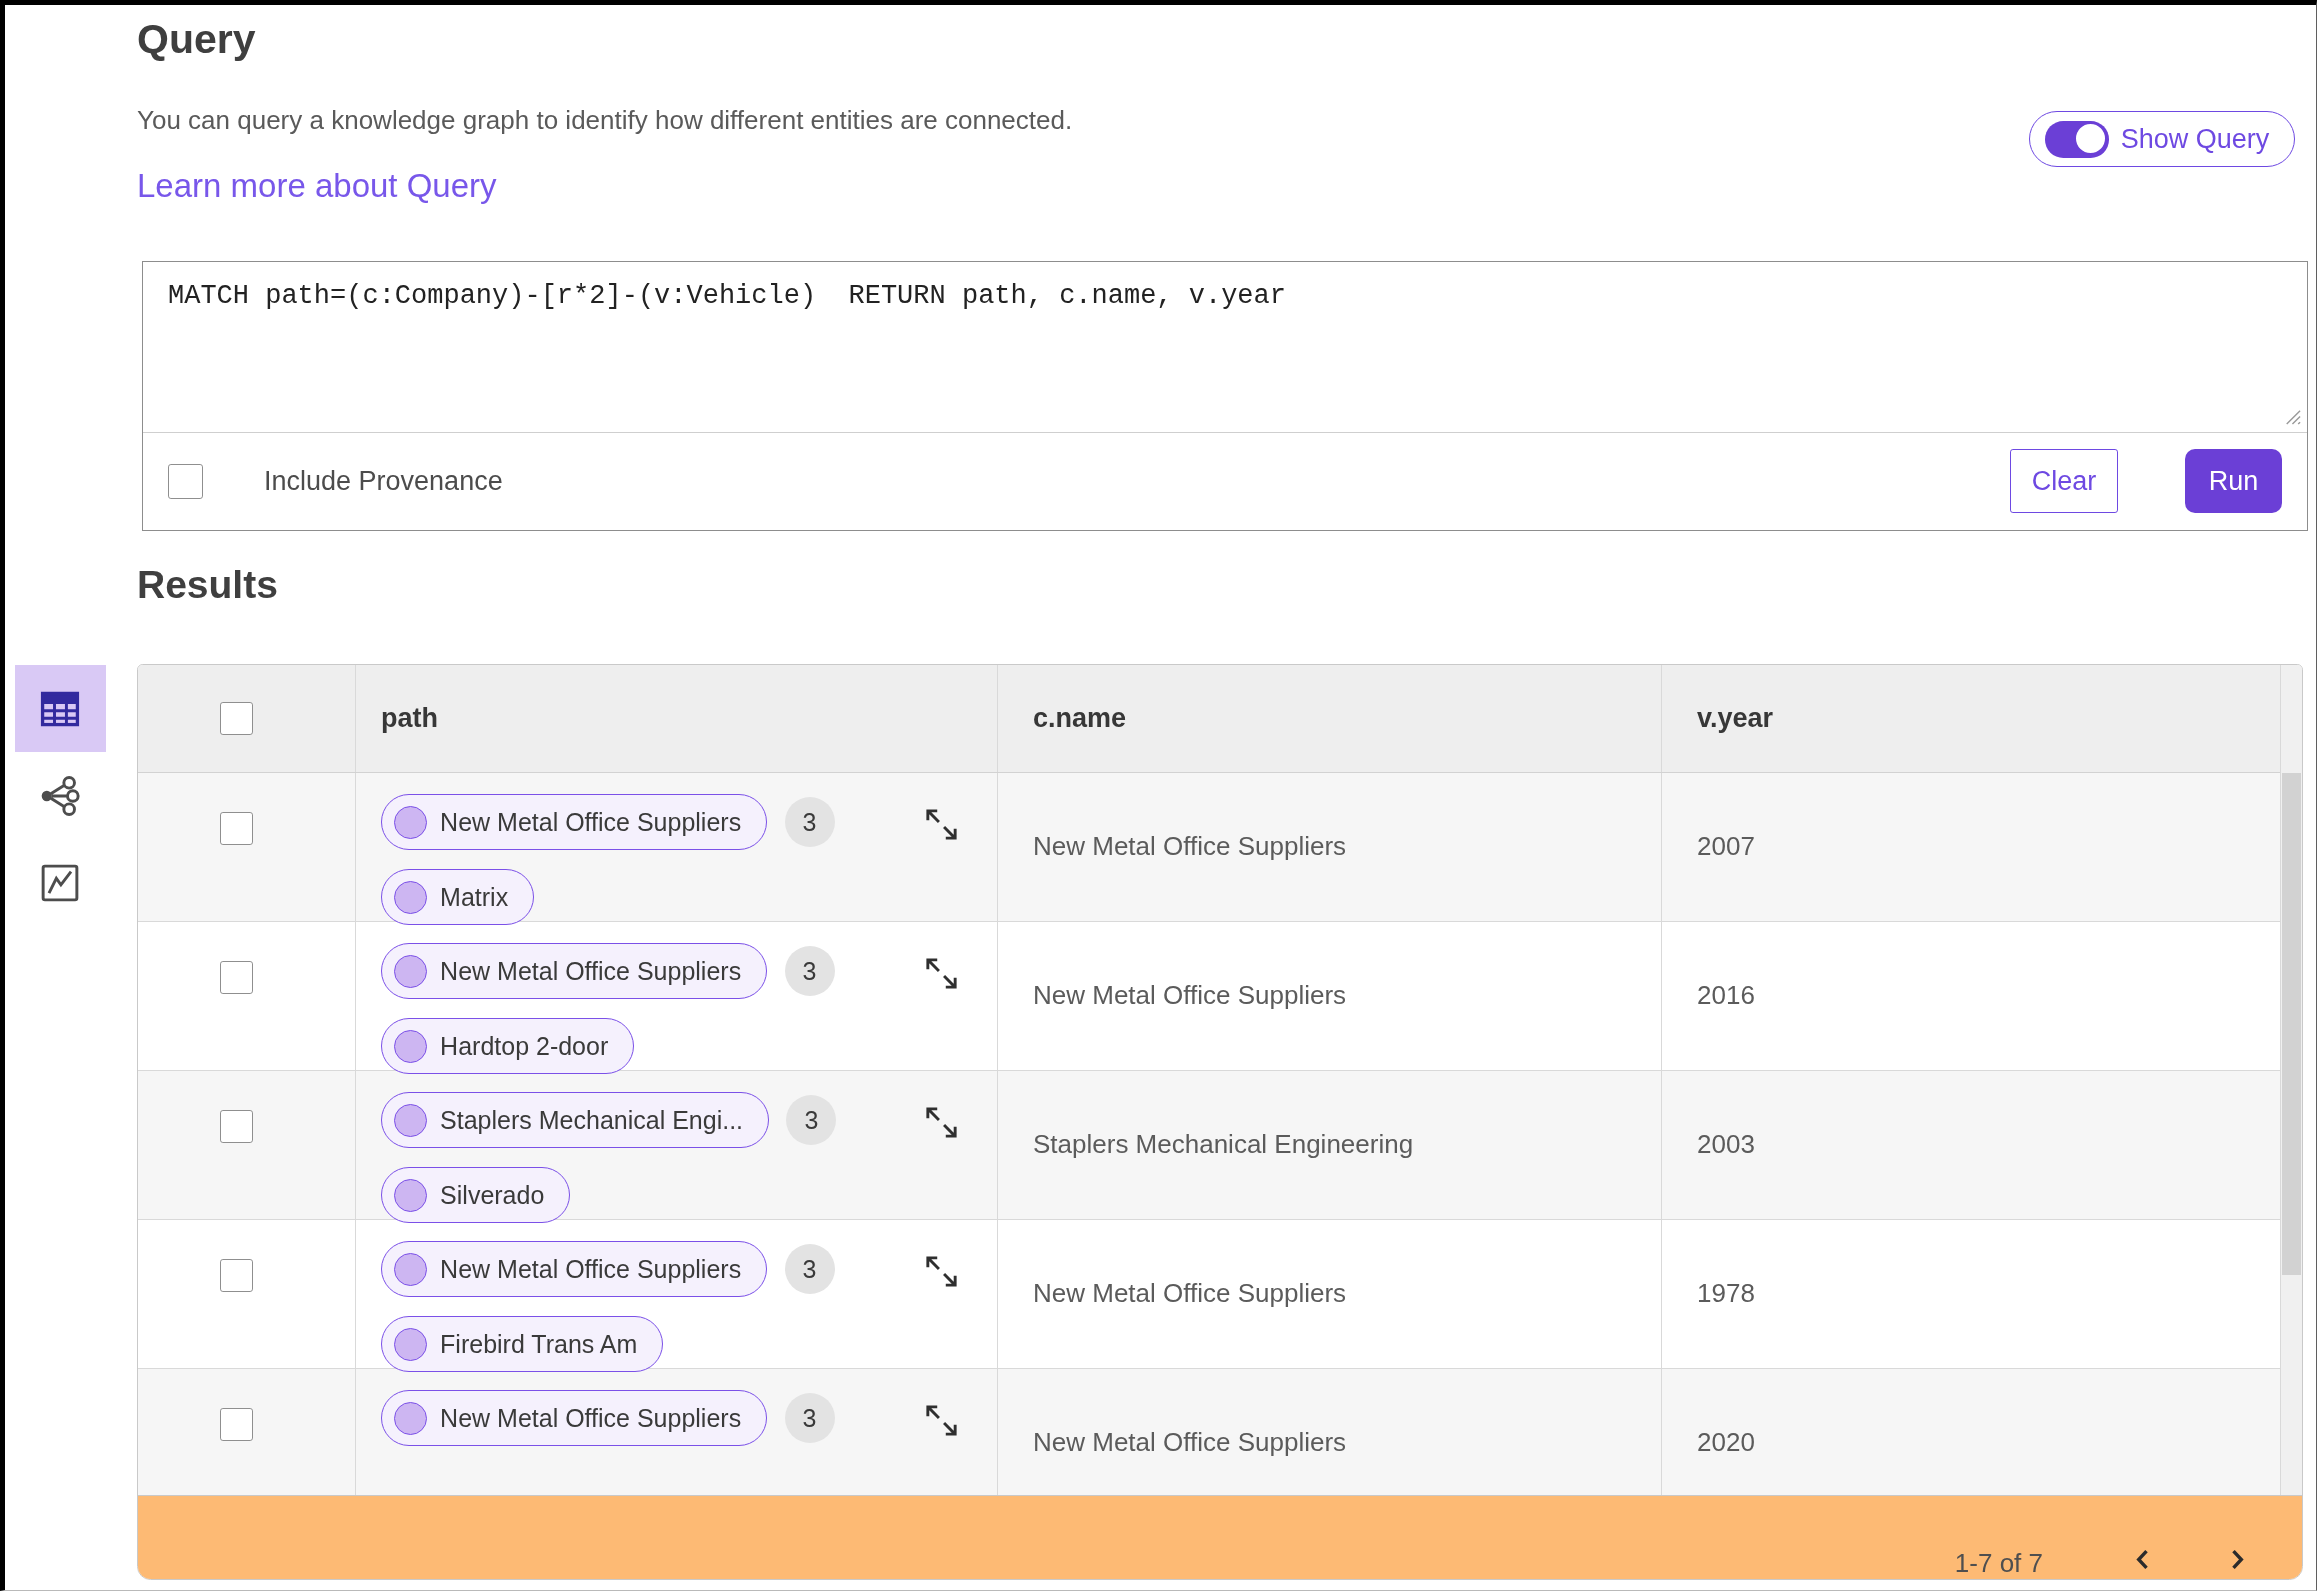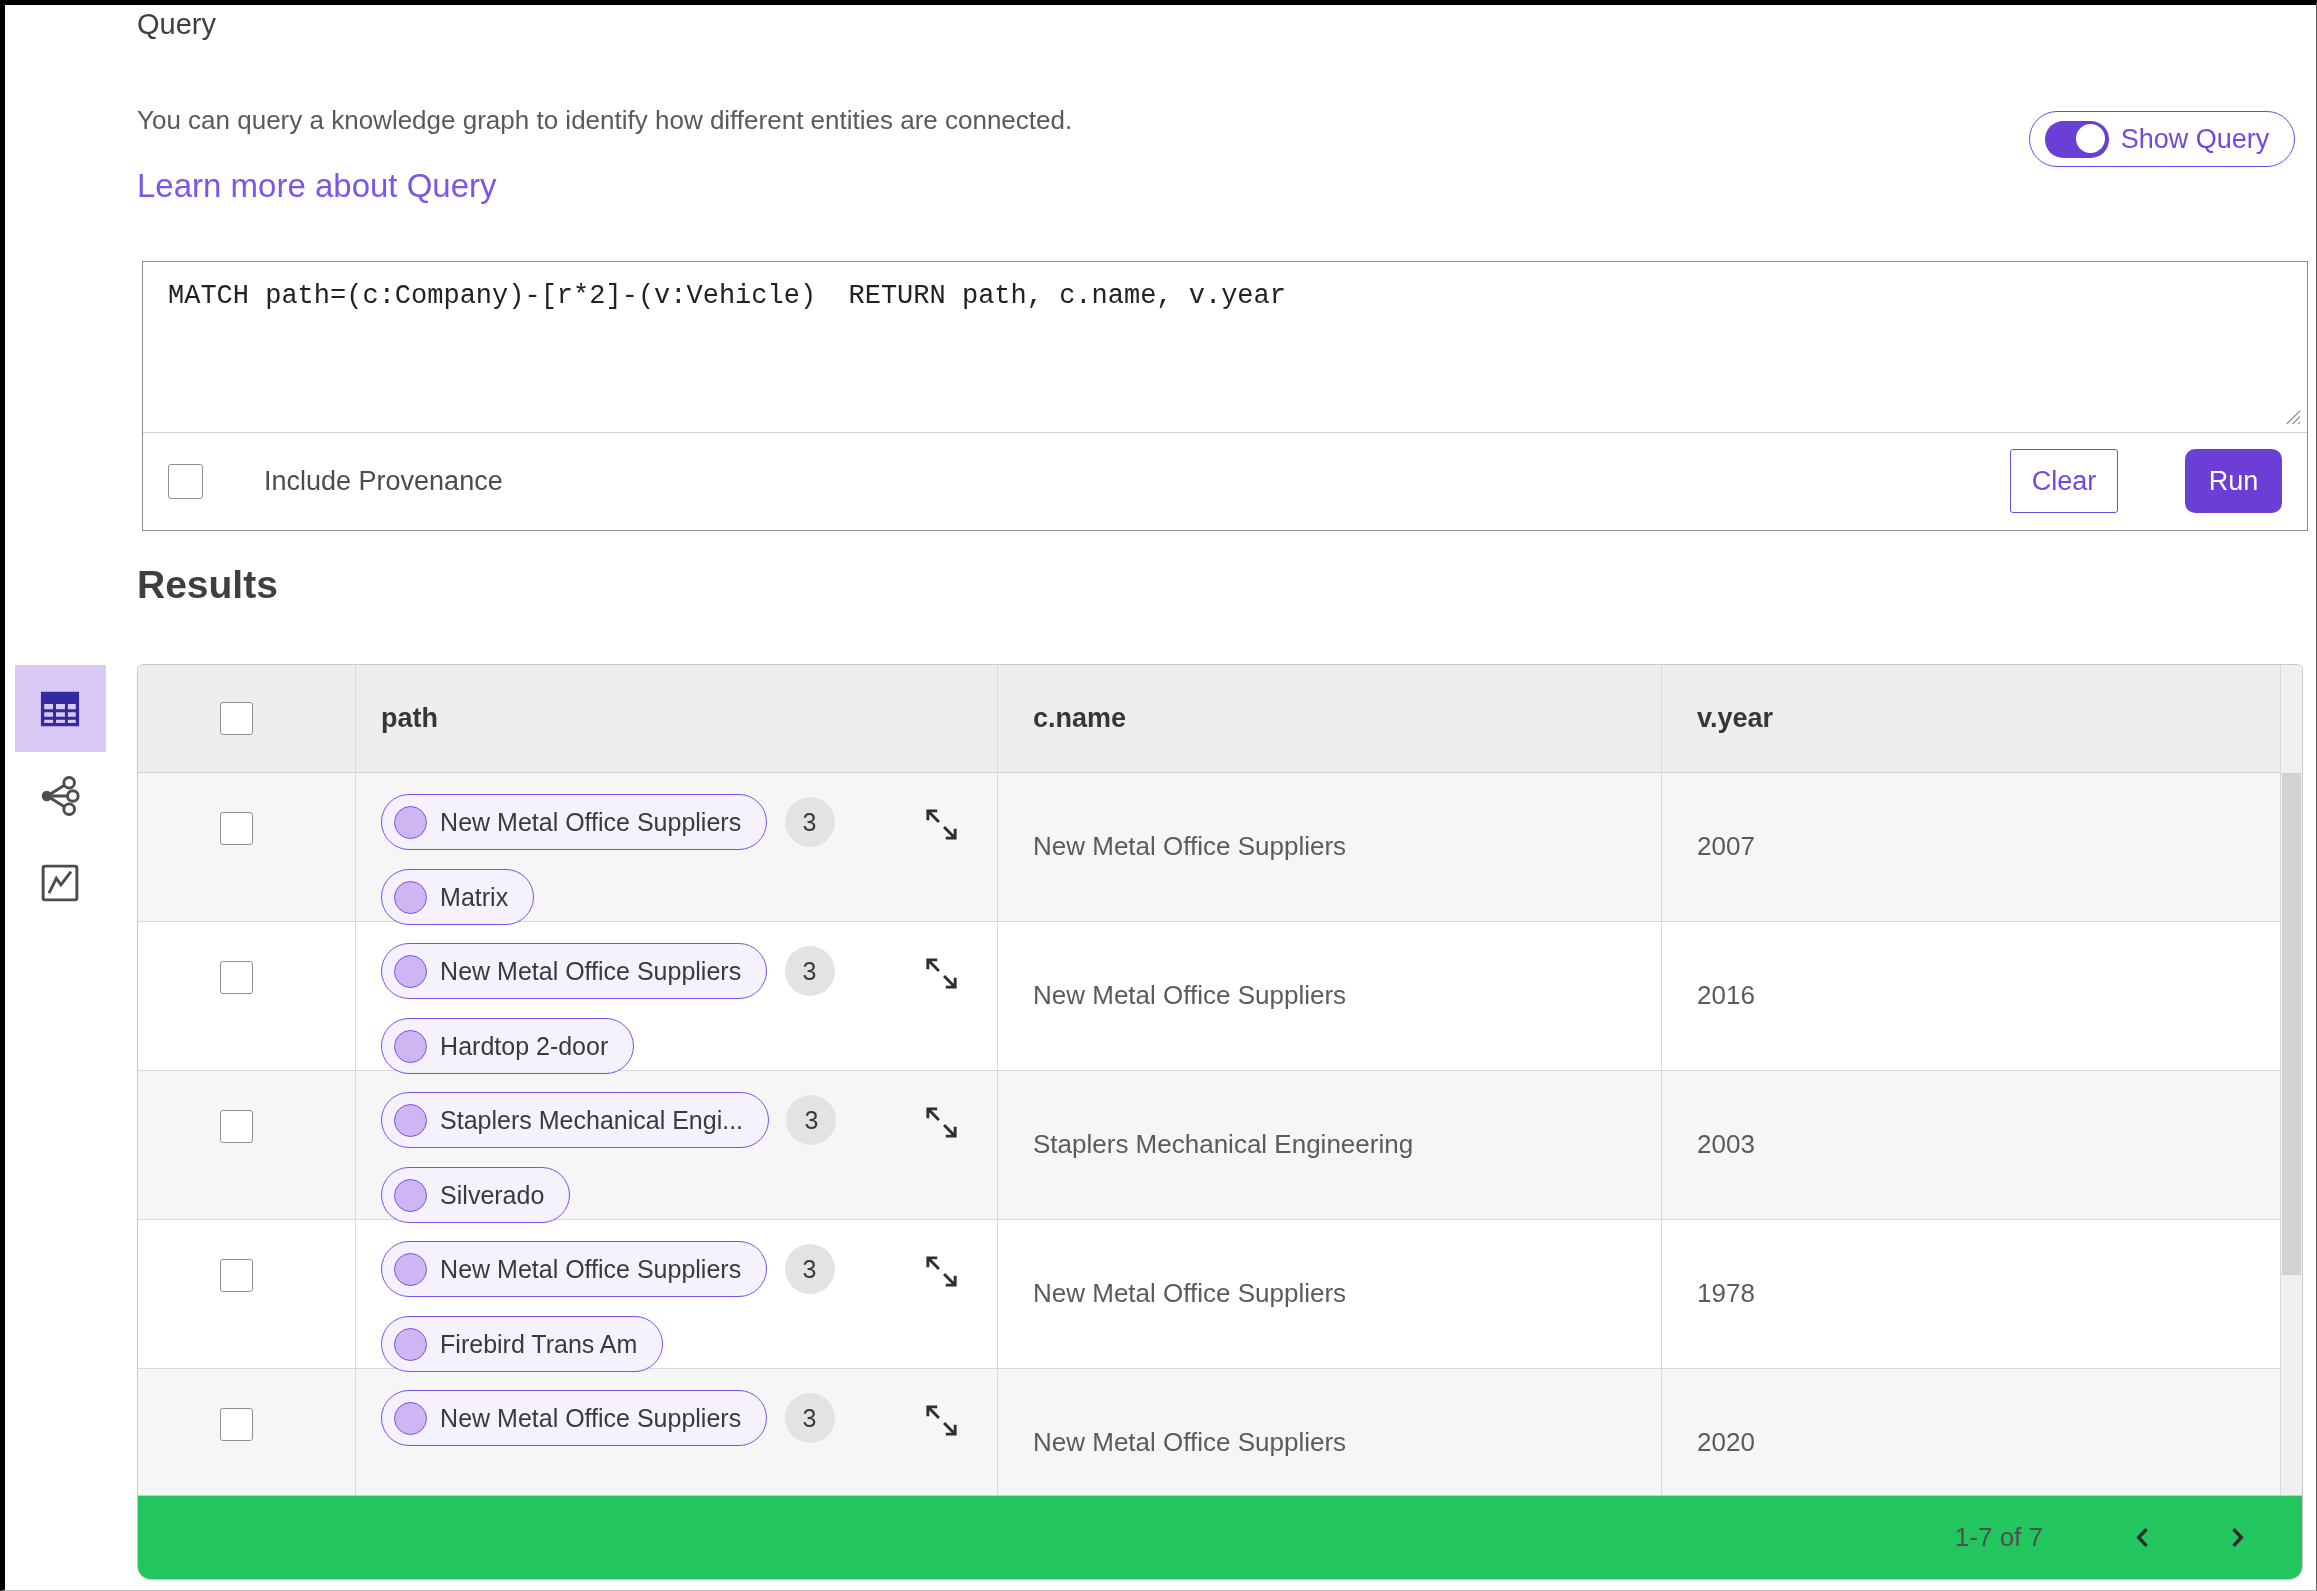--- a/index.html
+++ b/index.html
@@ -10,21 +10,21 @@
 
   
   .rail { position:absolute; left:9.7px; top:660px; width:91px; }
   .rail-btn { display:flex; align-items:center; justify-content:center; width:91px; height:87px;
               background:transparent; border:none; cursor:pointer; }
   .rail-btn.selected { background:var(--sel_bg); }
   .rail-btn svg { width:44px; height:44px; }
 
   
   .content { position:absolute; left:132px; top:0; width:2166px; height:1591px; }
-  h1 { position:absolute; top:3px; left:0; font-size:29px; font-weight:400; color:var(--text_dark); }
+  h1 { position:absolute; top:11px; left:0; font-size:41px; font-weight:700; color:var(--text_dark); }
   .desc { position:absolute; top:100px; left:0; font-size:26px; color:var(--text_mid); }
   .learn { position:absolute; top:162px; left:0; font-size:33px; color:var(--link); text-decoration:none; }
 
   .toggle-pill { position:absolute; top:106px; right:7.7px; height:56px; padding:0 25px 0 15.4px;
                  display:inline-flex; align-items:center; gap:11.6px; background:#fff;
                  border:1.9px solid var(--accent2); border-radius:28px; cursor:pointer; }
   .switch { position:relative; width:64px; height:37px; border-radius:18.3px; background:var(--accent); display:inline-block; }
   .knob { position:absolute; top:1.9px; right:1.9px; width:33px; height:33px; border-radius:50%;
           background:#fff; border:2.9px solid var(--accent); }
   .toggle-label { font-size:27px; color:var(--accent2); }
@@ -74,22 +74,22 @@
   .pill-text { font-size:25px; color:#3a3a3a; white-space:nowrap; }
   .badge { display:inline-flex; align-items:center; justify-content:center; width:50px; height:50px;
            border-radius:50%; background:var(--badge_bg); color:#3a3a3a; font-size:25px; margin-left:17.4px; }
   .expand { position:absolute; right:35px; top:31px; cursor:pointer; }
   .val { font-size:26px; color:#5b5b5b; padding-top:58px; }
 
   .scrollbar { position:absolute; top:0; right:0; width:22px; height:832px;
                background:#f0f0f0; border-left:1px solid var(--divider); }
   .thumb { position:absolute; top:108px; left:1px; right:1px; height:502px; background:var(--thumb); }
 
-  .tfoot { position:absolute; left:0; right:0; bottom:0; height:84px; background:#22c55e;
-           border-top:1px solid var(--tborder); display:flex; align-items:center; justify-content:flex-end;
+  .tfoot { position:absolute; left:0; right:0; bottom:0; height:84px; background:#fdba74;
+           border-top:1px solid var(--tborder); display:flex; align-items:flex-end; justify-content:flex-end;
            padding-right:46px; }
   .page-label { font-size:26px; color:#4f4f4f; margin-right:81px; }
   .pg-btn { background:none; border:none; cursor:pointer; width:39px; height:39px; display:flex;
             align-items:center; justify-content:center; }
   .pg-btn.prev { margin-right:54px; }
 </style>
 </head>
 <body>
 
 <div class="screen">

